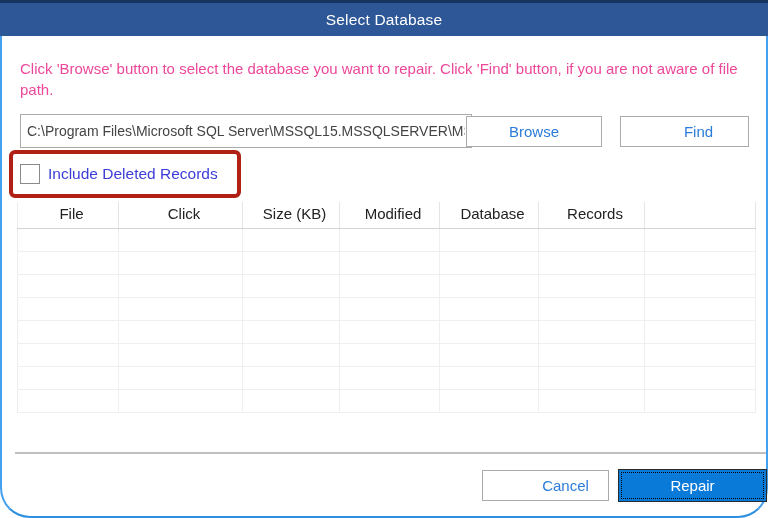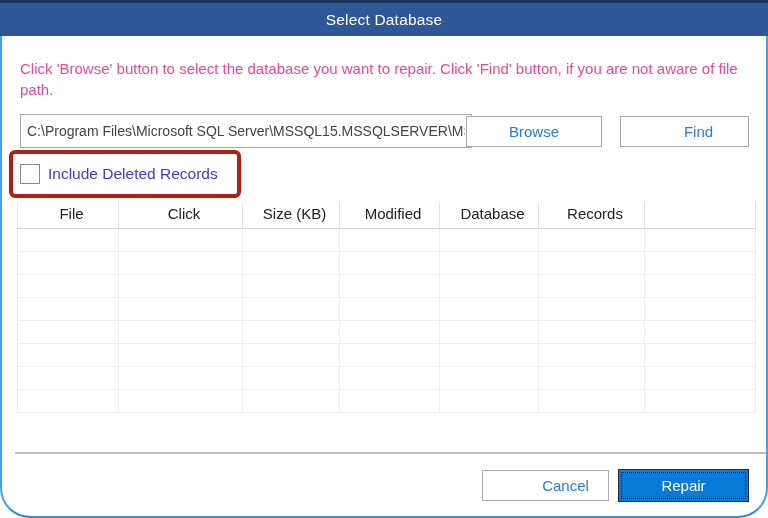--- a/index.html
+++ b/index.html
@@ -35,21 +35,21 @@
   .btn{
     position:absolute; height:31px; background:#ffffff;
     border:1px solid #ababab; color:#2b7cd9; font-size:15px;
     font-family:"Liberation Sans","DejaVu Sans",sans-serif;
     display:flex; align-items:center; justify-content:center; cursor:pointer;
   }
   .btn-browse{ left:464px; top:116px; width:136px; }
   .btn-find{ left:618px; top:116px; width:129px;padding-left:28px; }
   .btn-cancel{ left:480px; top:470px; width:127px;padding-left:40px; }
   .btn-repair{
-    left:616px; top:469px; width:131px; height:33px;
+    left:616px; top:469px; width:149px; height:33px;
     background:#0a7ad8; border:1px solid #2a2a2a; color:#ffffff;
     outline:1px dotted #000000; outline-offset:-4px;
   }
   .checkbox-row{
     position:absolute; left:18px; top:163px; height:22px;
     display:flex; align-items:center; gap:8px;
   }
   .checkbox{
     width:20px; height:20px; background:#ffffff;
     border:1px solid #8a8a8a; display:inline-block; cursor:pointer;

